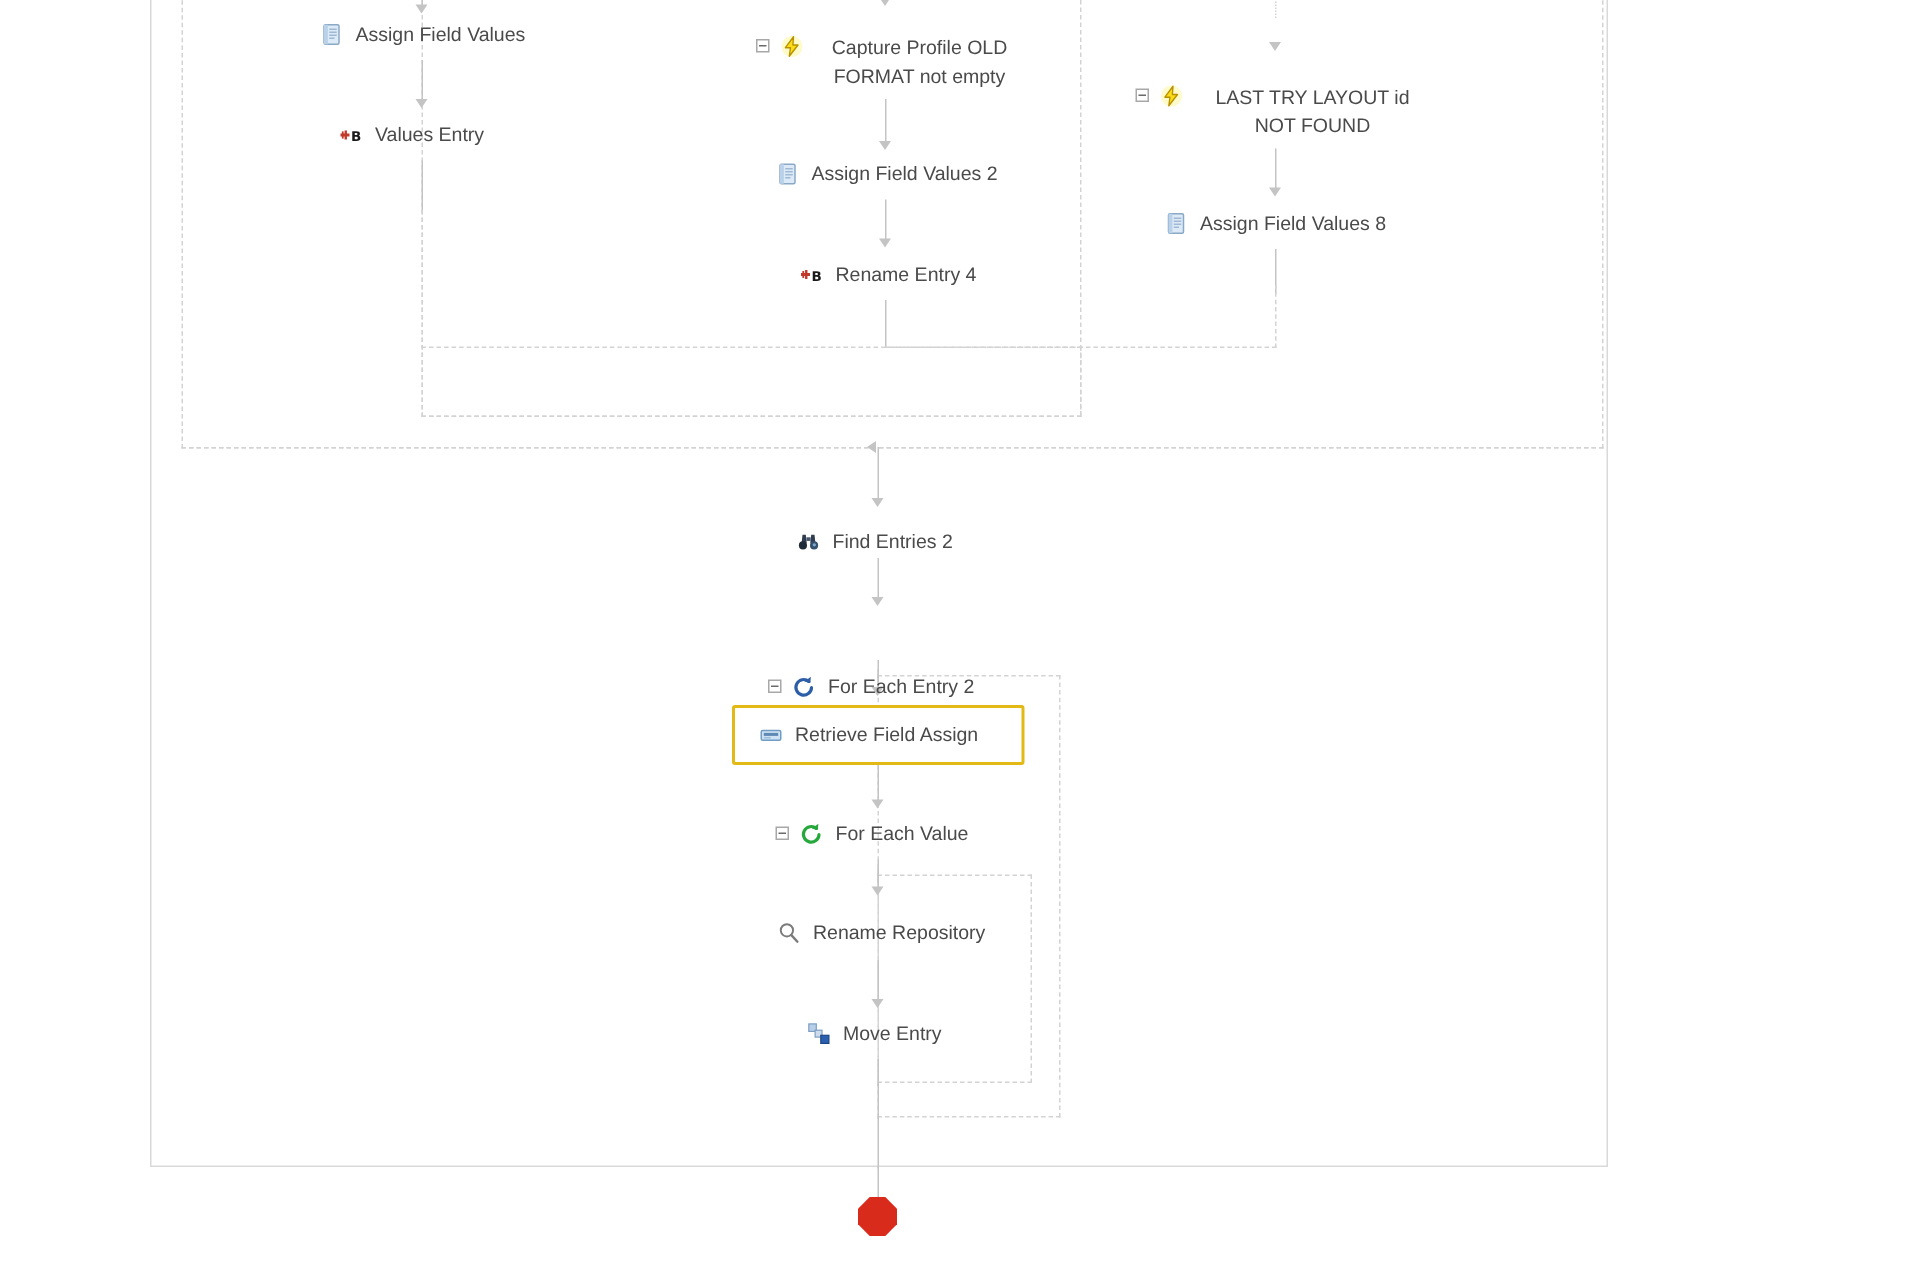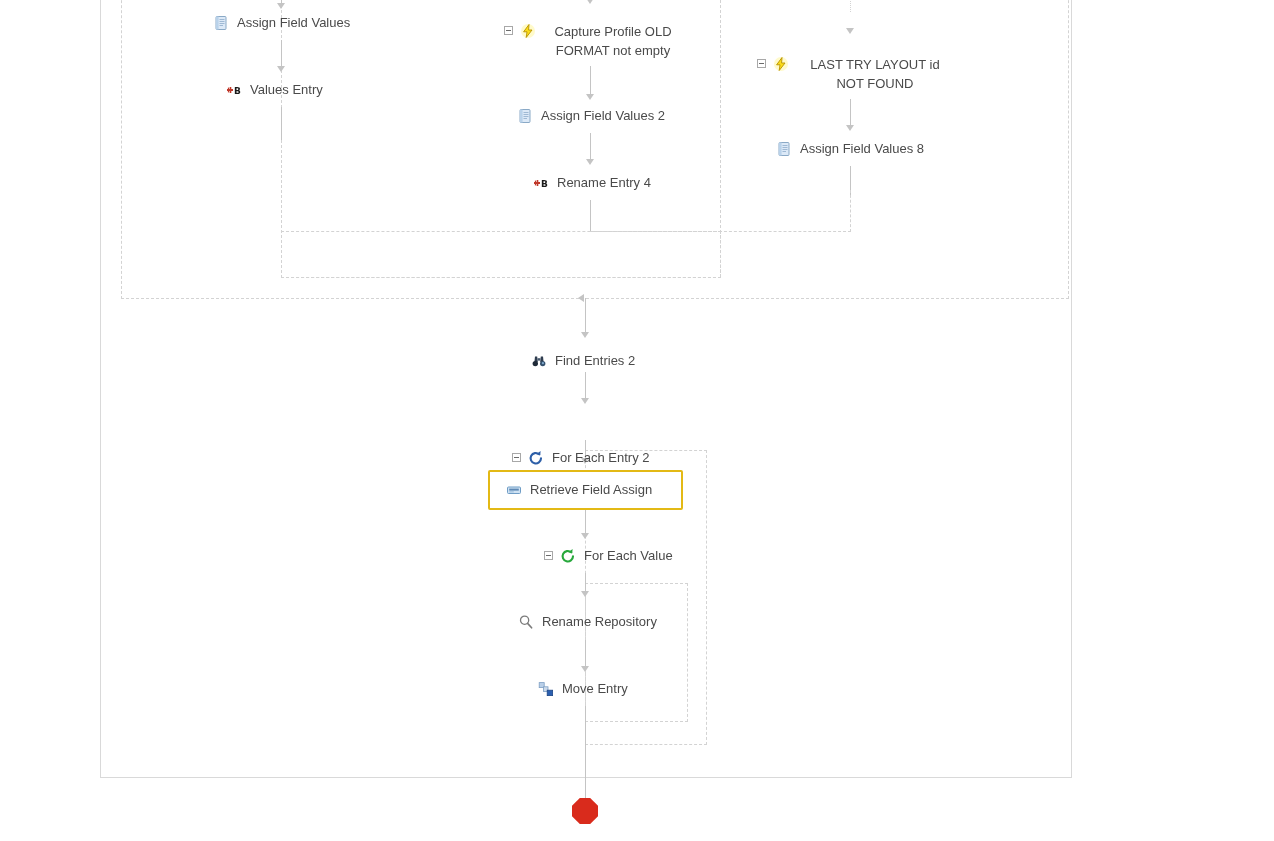--- a/index.html
+++ b/index.html
@@ -265,21 +265,21 @@
     <span class="ico" style="margin-top:0;">
       <svg width="16" height="16" viewBox="0 0 16 16">
         <rect x="1.5" y="5" width="13" height="6.5" rx="1" fill="#cfe2f3" stroke="#6f9dc6" stroke-width="1"></rect>
         <rect x="3.2" y="6.6" width="9.6" height="2" fill="#5e89b5"></rect>
         <rect x="3.2" y="9.3" width="4.6" height="1.1" fill="#9fc0dd"></rect>
       </svg>
     </span>
     <span class="lbl">Retrieve Field Assign</span>
   </div>
 
-  <div class="node" style="left:544px;top:547px;justify-content:space-between;">
+  <div class="node" style="left:517px;top:547px;justify-content:space-between;">
     <span class="collapse"></span>
     <span class="ico">
       <svg width="16" height="16" viewBox="0 0 16 16">
         <path d="M13 8.4 A5.2 5.2 0 1 1 11.2 4.3" fill="none" stroke="#27a83c" stroke-width="2.1" stroke-linecap="round"></path>
         <path d="M12.6 1.1 L12.2 5.3 L8.2 4.3 Z" fill="#27a83c"></path>
       </svg>
     </span>
     <span class="lbl">For Each Value</span>
   </div>
 

